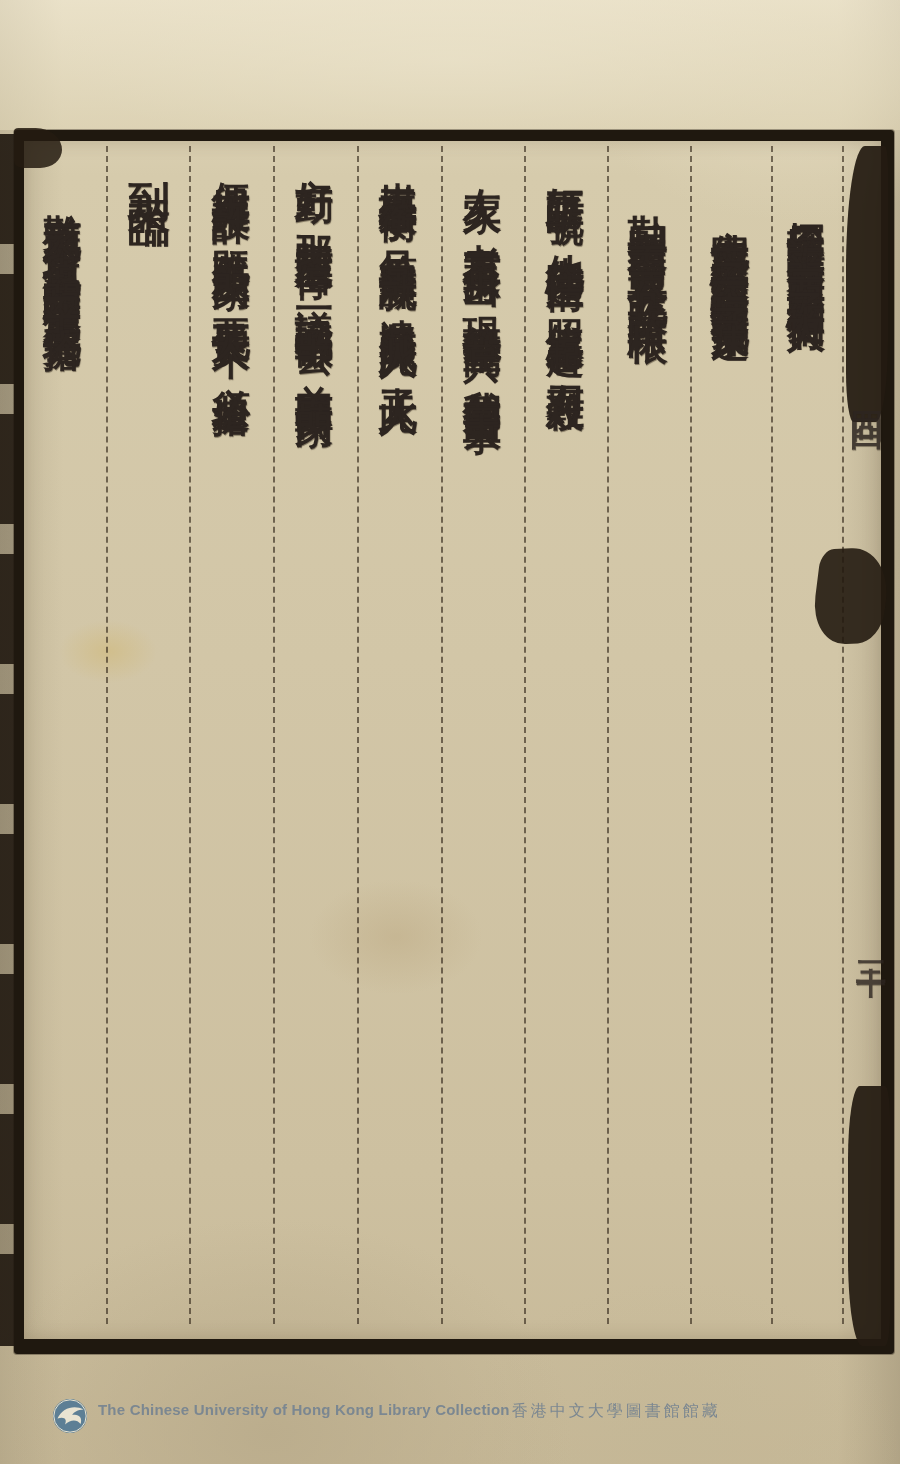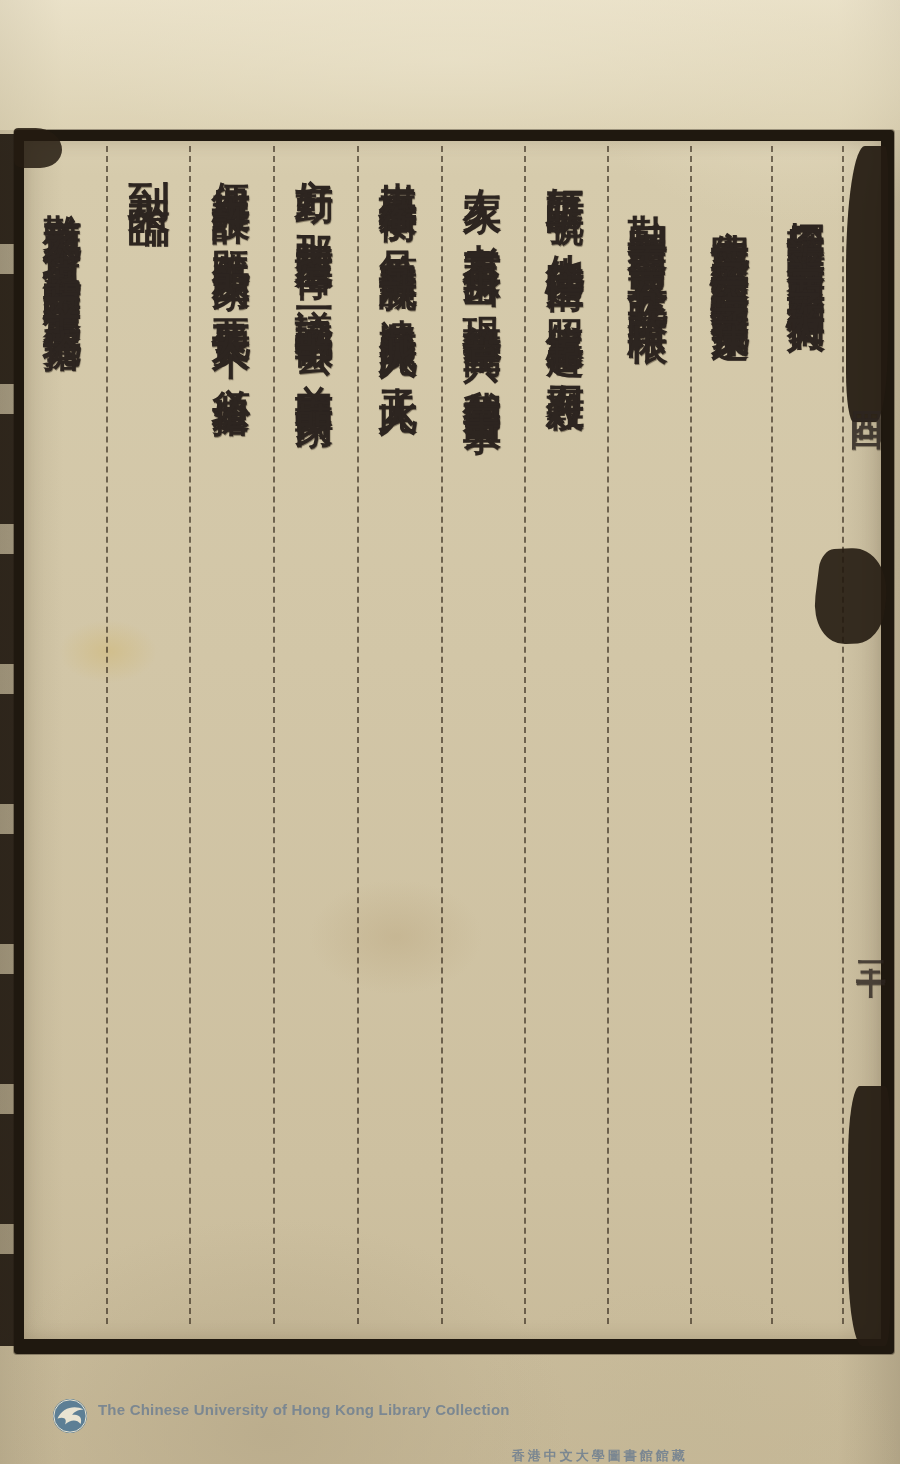--- a/index.html
+++ b/index.html
@@ -37,21 +37,21 @@
   .s1{left:846px;top:146px;width:42px;height:276px;border-radius:45% 8% 30% 18%;opacity:.93;}
   .s2{left:816px;top:548px;width:70px;height:96px;border-radius:18% 58% 32% 52%;
       transform:skew(-14deg,4deg) rotate(-7deg);opacity:.9;}
   .s3{left:848px;top:1086px;width:42px;height:260px;border-radius:28% 12% 12% 34%;opacity:.93;}
   .corner-blot{left:14px;top:128px;width:48px;height:40px;border-radius:10% 60% 50% 20%;opacity:.85;}
   .footer{position:absolute;left:52px;top:1398px;display:flex;align-items:flex-start;gap:10px;}
   .footer-texts{display:flex;flex-direction:row;gap:2px;padding-top:3px;}
   .footer-en{font-family:"Liberation Sans","DejaVu Sans",sans-serif;
     font-size:15px;font-weight:bold;color:#7b8791;letter-spacing:.2px;}
   .footer-zh{font-family:"Liberation Serif","DejaVu Serif",serif;
-    font-size:13px;font-weight:bold;color:#7b8791;letter-spacing:3px;margin-top:46px;}
+    font-size:16px;font-weight:normal;color:#7b8791;letter-spacing:3px;}
   .logo{width:36px;height:36px;flex:0 0 auto;}
 </style>
 </head>
 <body>
 
 <div class="page">
 
   <div class="top-strip"></div>
 
   <div class="frame"></div>

